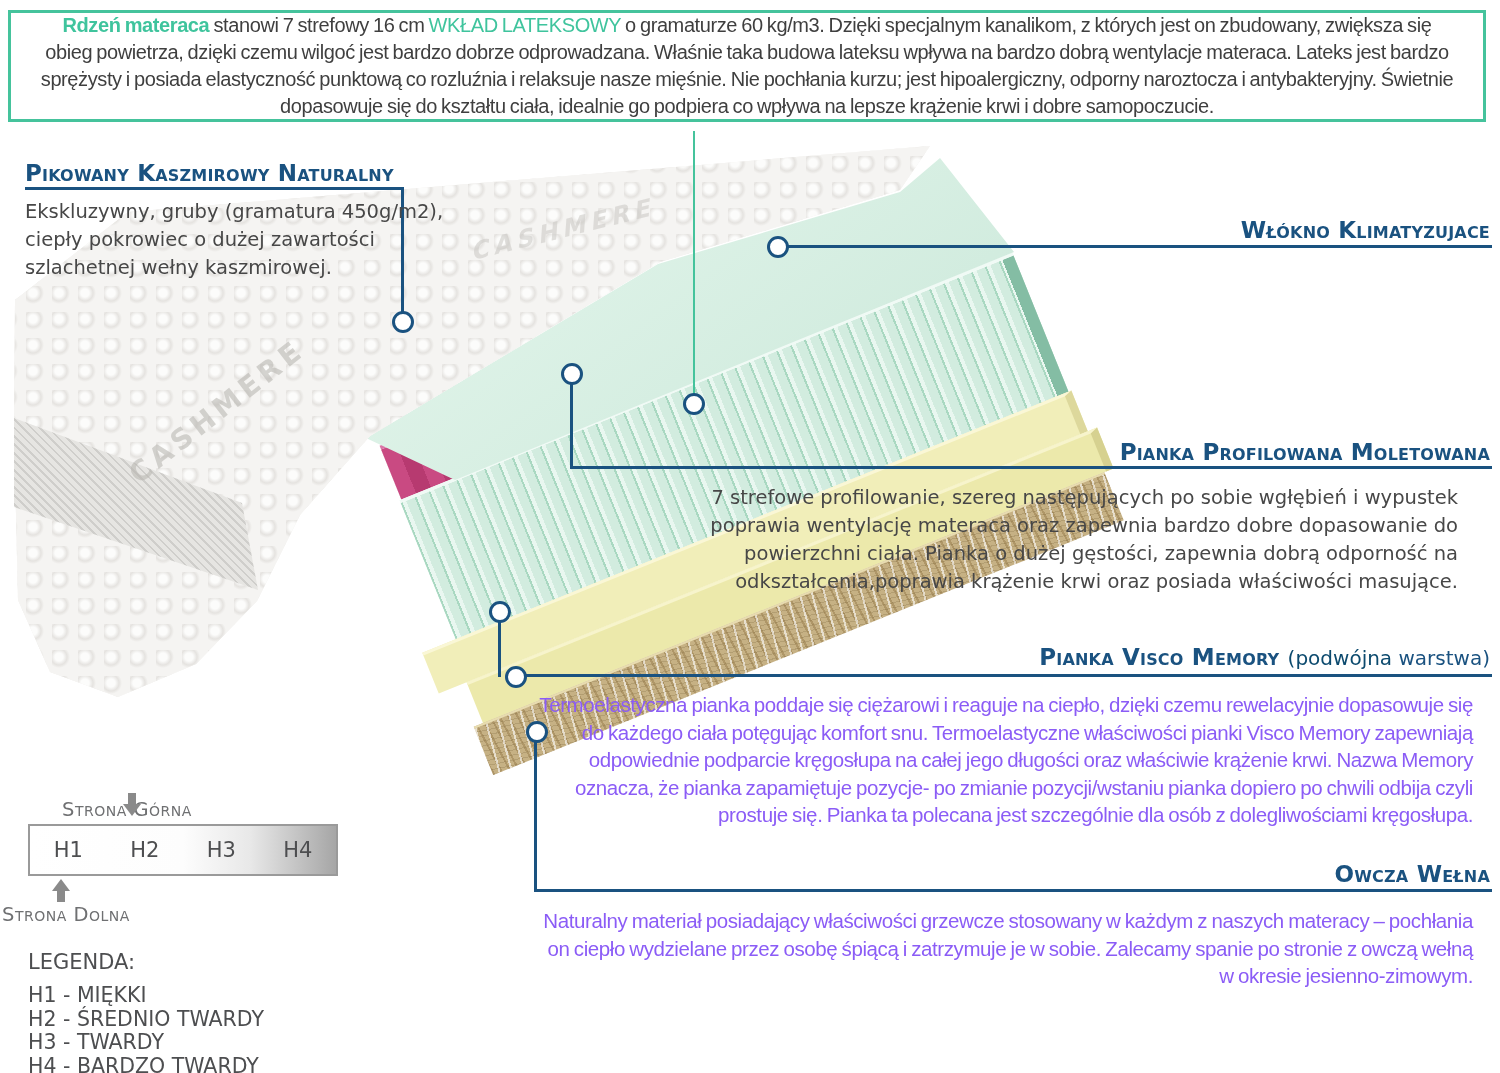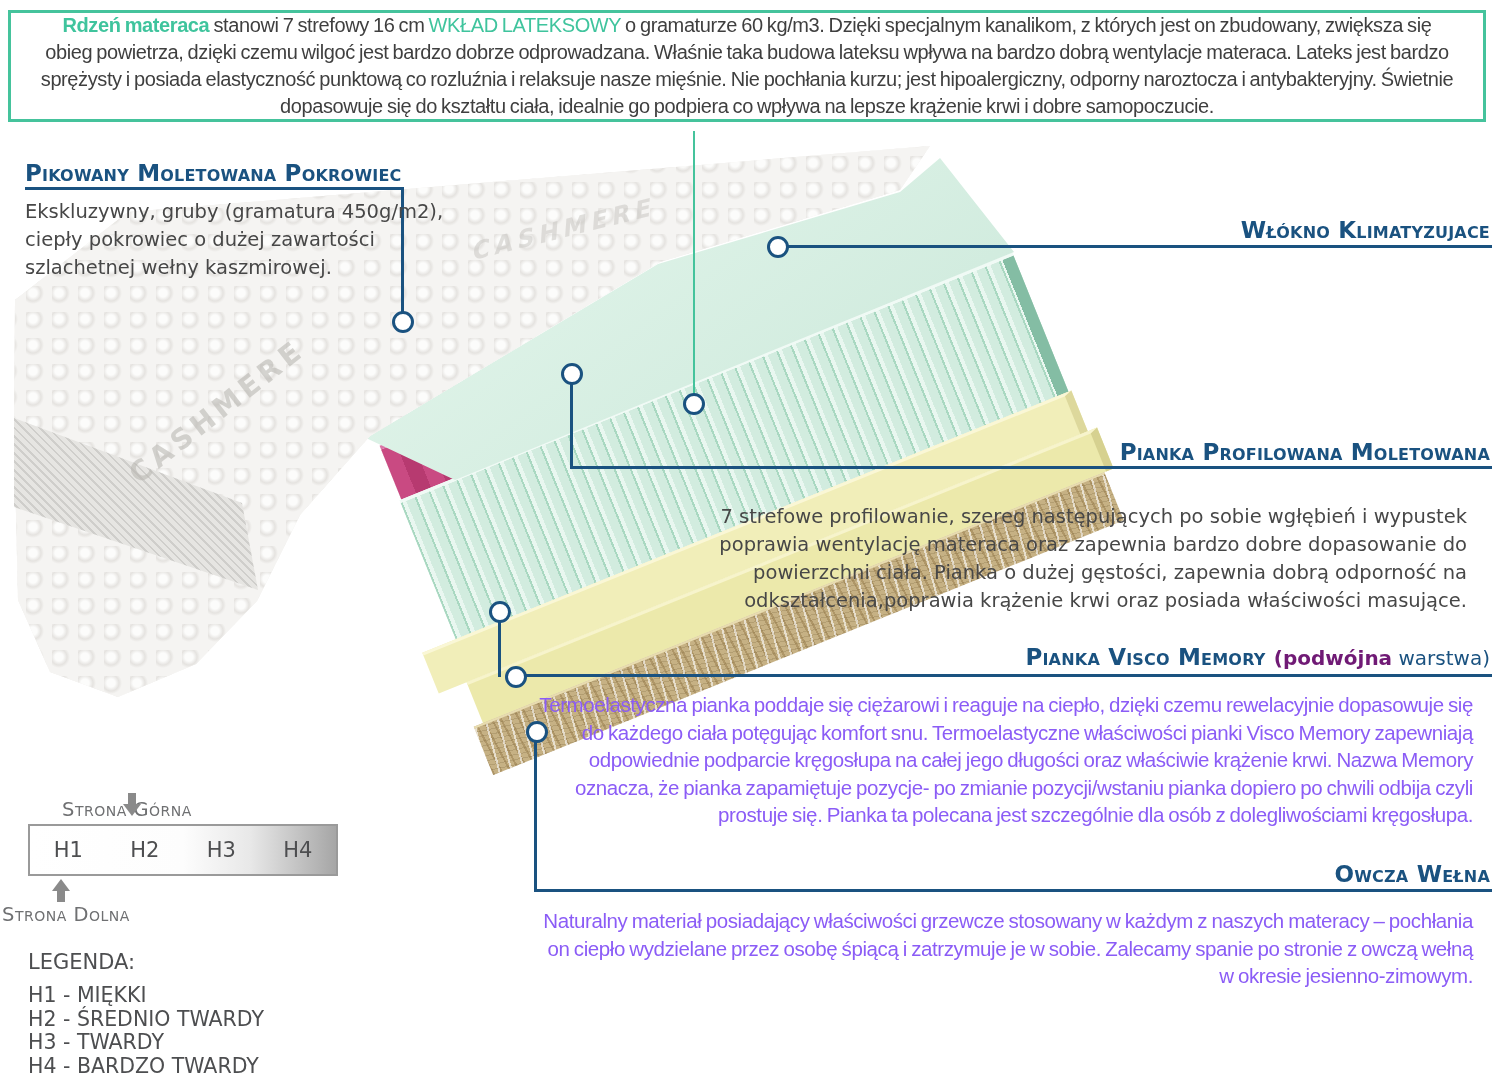--- a/index.html
+++ b/index.html
@@ -73,21 +73,21 @@
 
   
   .hd{font-variant:small-caps;font-weight:bold;color:#1a5280;font-size:23px;
       letter-spacing:0.2px;white-space:nowrap;}
   .hd-wrap{position:absolute;z-index:8;}
   .right-al{right:10px;text-align:right;}
   .body-txt{position:absolute;z-index:8;color:#474747;font-size:19.5px;line-height:28px;}
   .ta-r{text-align:right;}
   .cond{font-family:"Liberation Sans",sans-serif;font-size:20.5px;letter-spacing:-0.4px;
         word-spacing:-1px;line-height:27.5px;color:#8b5cf6;}
-  .hd-sub-b{font-weight:bold;color:#701a75;font-size:20px;}
+  .hd-sub-b{font-weight:normal;color:#0c4a6e;font-size:20px;}
   .hd-sub{color:#1a5280;font-size:20px;}
 
   
   .hbar{position:absolute;left:28px;top:824px;width:310px;height:52px;box-sizing:border-box;
         border:2px solid #9a9a9a;z-index:8;
         background:linear-gradient(90deg,#ffffff 0%,#fdfdfd 50%,#e8e8e8 72%,#a6a6a6 100%);
         display:flex;align-items:center;justify-content:flex-end;}
   .hbar span{flex:1;text-align:center;font-size:21px;color:#4d4e50;}
   .scale-lbl{position:absolute;z-index:8;font-variant:small-caps;color:#6f7072;
              font-size:19.5px;letter-spacing:0.5px;white-space:nowrap;}
@@ -125,21 +125,21 @@
       <div class="layer l-straw"></div>
     </div>
     <div class="deck"></div>
     <div class="cover"></div>
     <div class="band"></div>
     <div class="brand brand-1">CASHMERE</div>
     <div class="brand brand-2">CASHMERE</div>
   </div>
 
   <div class="hd-wrap" style="left:25px;top:160px;">
-    <span class="hd">Pikowany Moletowana Pokrowiec</span>
+    <span class="hd">Pikowany Kaszmirowy Naturalny</span>
   </div>
   <div class="line" style="left:25px;top:187px;width:379px;height:3px;"></div>
   <div class="line" style="left:401px;top:187px;width:3px;height:126px;"></div>
   <div class="dot" style="left:392px;top:311px;"></div>
   <div class="body-txt" style="left:25px;top:198px;width:420px;">Ekskluzywny, gruby (gramatura 450g/m2), ciepły pokrowiec o dużej zawartości szlachetnej wełny kaszmirowej.</div>
 
   <div class="tealline" style="left:693px;top:131px;width:2px;height:264px;"></div>
   <div class="dot" style="left:683px;top:393px;"></div>
 
   <div class="hd-wrap right-al" style="top:217px;">
@@ -147,21 +147,21 @@
   </div>
   <div class="line" style="left:777px;top:245px;width:715px;height:3px;"></div>
   <div class="dot" style="left:767px;top:236px;"></div>
 
   <div class="hd-wrap right-al" style="top:439px;">
     <span class="hd">Pianka Profilowana Moletowana</span>
   </div>
   <div class="line" style="left:570px;top:383px;width:3px;height:86px;"></div>
   <div class="line" style="left:570px;top:466px;width:922px;height:3px;"></div>
   <div class="dot" style="left:561px;top:363px;"></div>
-  <div class="body-txt ta-r" style="right:33px;top:484px;width:830px;margin-top:19px;">7 strefowe profilowanie, szereg następujących po sobie wgłębień i wypustek poprawia wentylację materaca oraz zapewnia bardzo dobre dopasowanie do powierzchni ciała. Pianka o dużej gęstości, zapewnia dobrą odporność na odkształcenia,poprawia krążenie krwi oraz posiada właściwości masujące.</div>
+  <div class="body-txt ta-r" style="right:42px;top:484px;width:830px;">7 strefowe profilowanie, szereg następujących po sobie wgłębień i wypustek poprawia wentylację materaca oraz zapewnia bardzo dobre dopasowanie do powierzchni ciała. Pianka o dużej gęstości, zapewnia dobrą odporność na odkształcenia,poprawia krążenie krwi oraz posiada właściwości masujące.</div>
 
   <div class="hd-wrap right-al" style="top:644px;">
     <span class="hd">Pianka Visco Memory </span><span class="hd-sub-b">(podwójna</span><span class="hd-sub"> warstwa)</span>
   </div>
   <div class="line" style="left:498px;top:620px;width:3px;height:57px;"></div>
   <div class="line" style="left:514px;top:674px;width:978px;height:3px;"></div>
   <div class="dot" style="left:489px;top:601px;"></div>
   <div class="dot" style="left:505px;top:666px;"></div>
   <div class="body-txt cond ta-r" style="right:27px;top:691px;width:940px;">Termoelastyczna pianka poddaje się ciężarowi i reaguje na ciepło, dzięki czemu rewelacyjnie dopasowuje się do każdego ciała potęgując komfort snu. Termoelastyczne właściwości pianki Visco Memory zapewniają odpowiednie podparcie kręgosłupa na całej jego długości oraz właściwie krążenie krwi. Nazwa Memory oznacza, że pianka zapamiętuje pozycje- po zmianie pozycji/wstaniu pianka dopiero po chwili odbija czyli prostuje się. Pianka ta polecana jest szczególnie dla osób z dolegliwościami kręgosłupa.</div>
 

